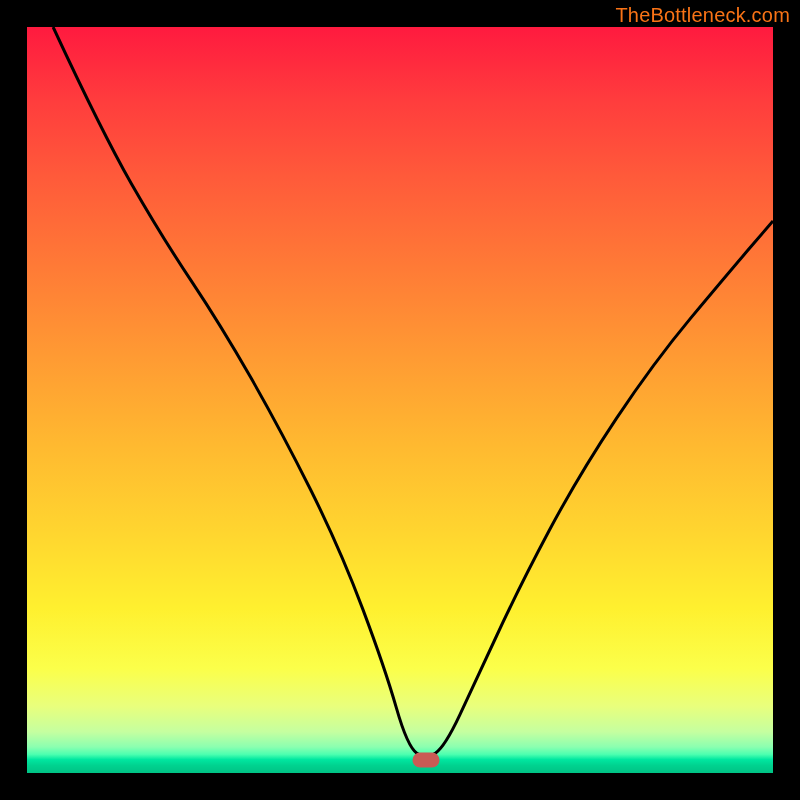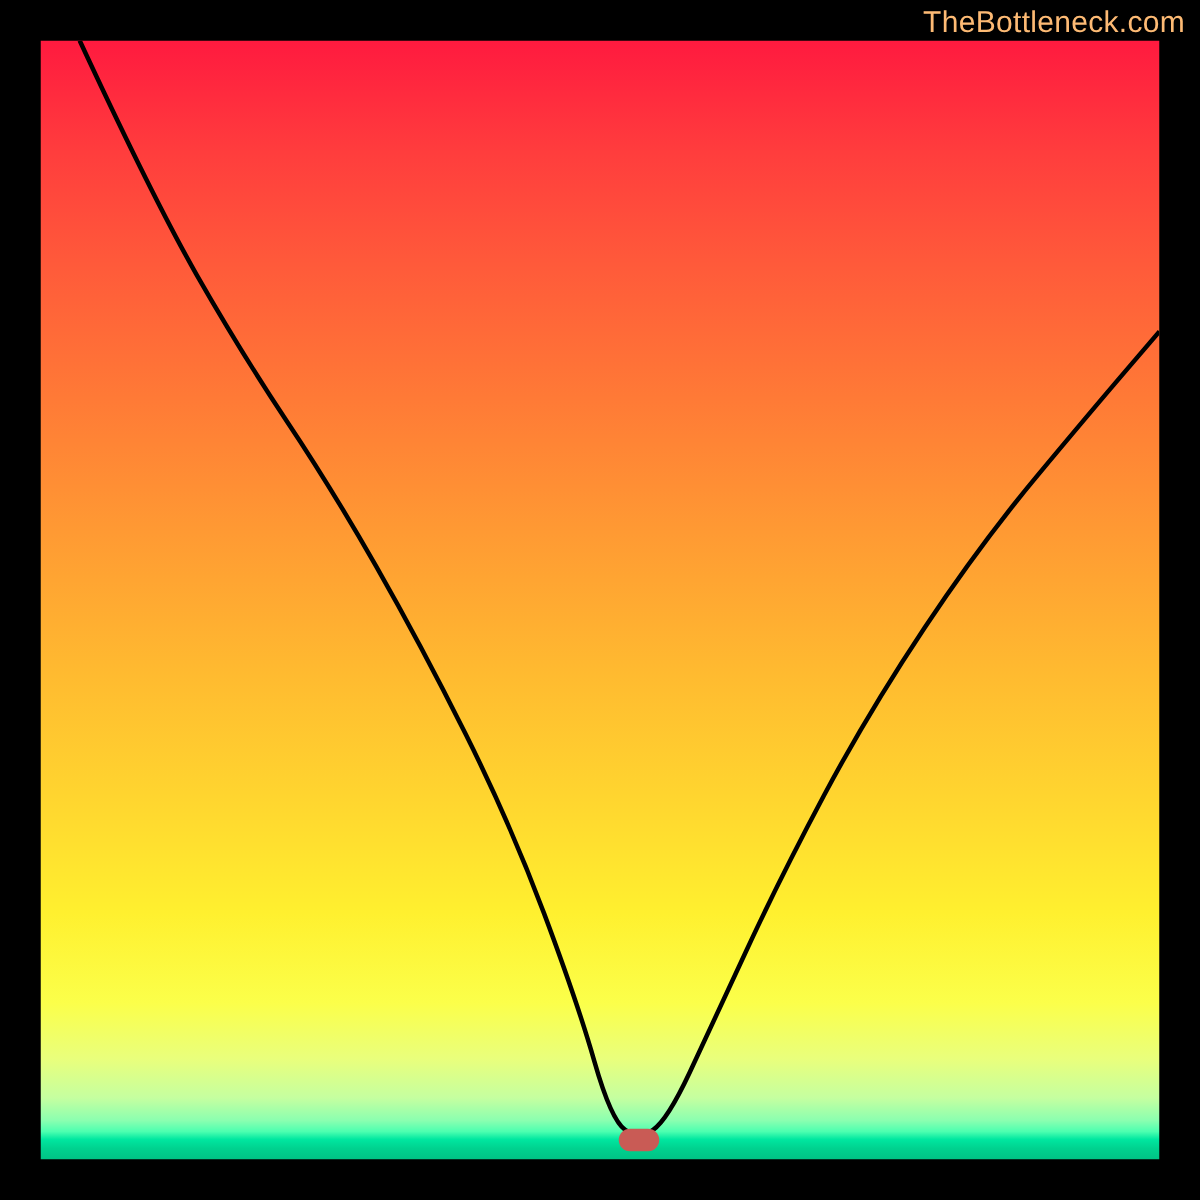--- a/index.html
+++ b/index.html
@@ -14,21 +14,21 @@
   .stage {
     position: relative;
     width: 800px;
     height: 800px;
     background: #000;
   }
   .watermark {
     position: absolute;
     top: 4px;
     right: 10px;
-    color: #fdba74;
+    color: #f97316;
     font-size: 20px;
     font-weight: 500;
     letter-spacing: 0.2px;
     z-index: 50;
     margin-left: 28px;
   }
   .plot-area {
     position: absolute;
     left: 27px;
     top: 27px;

